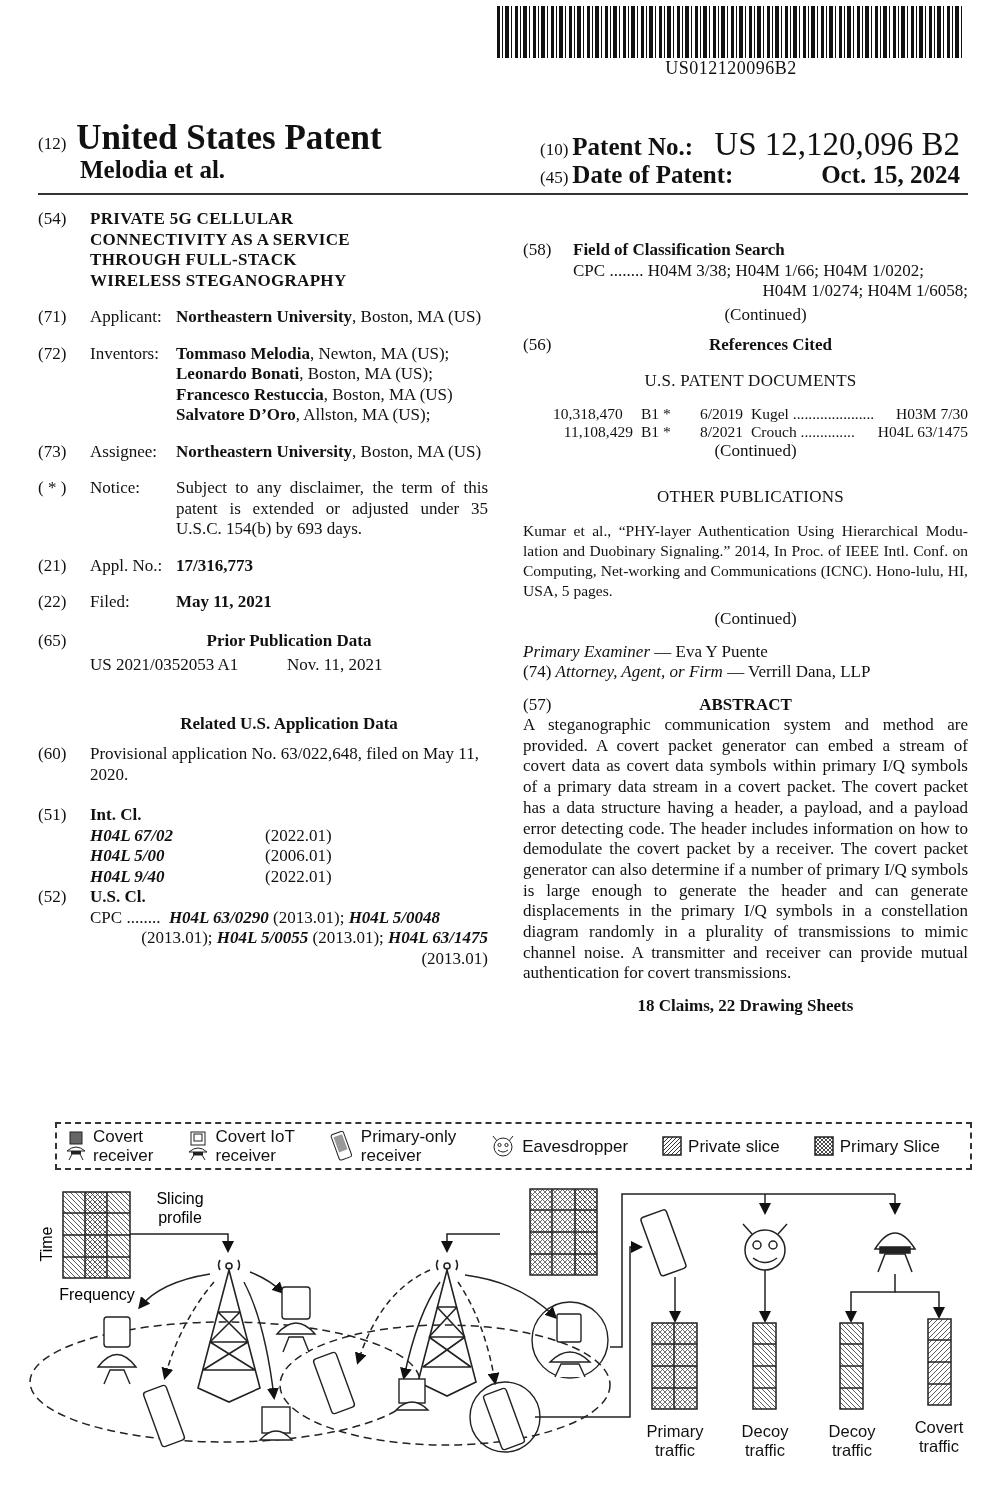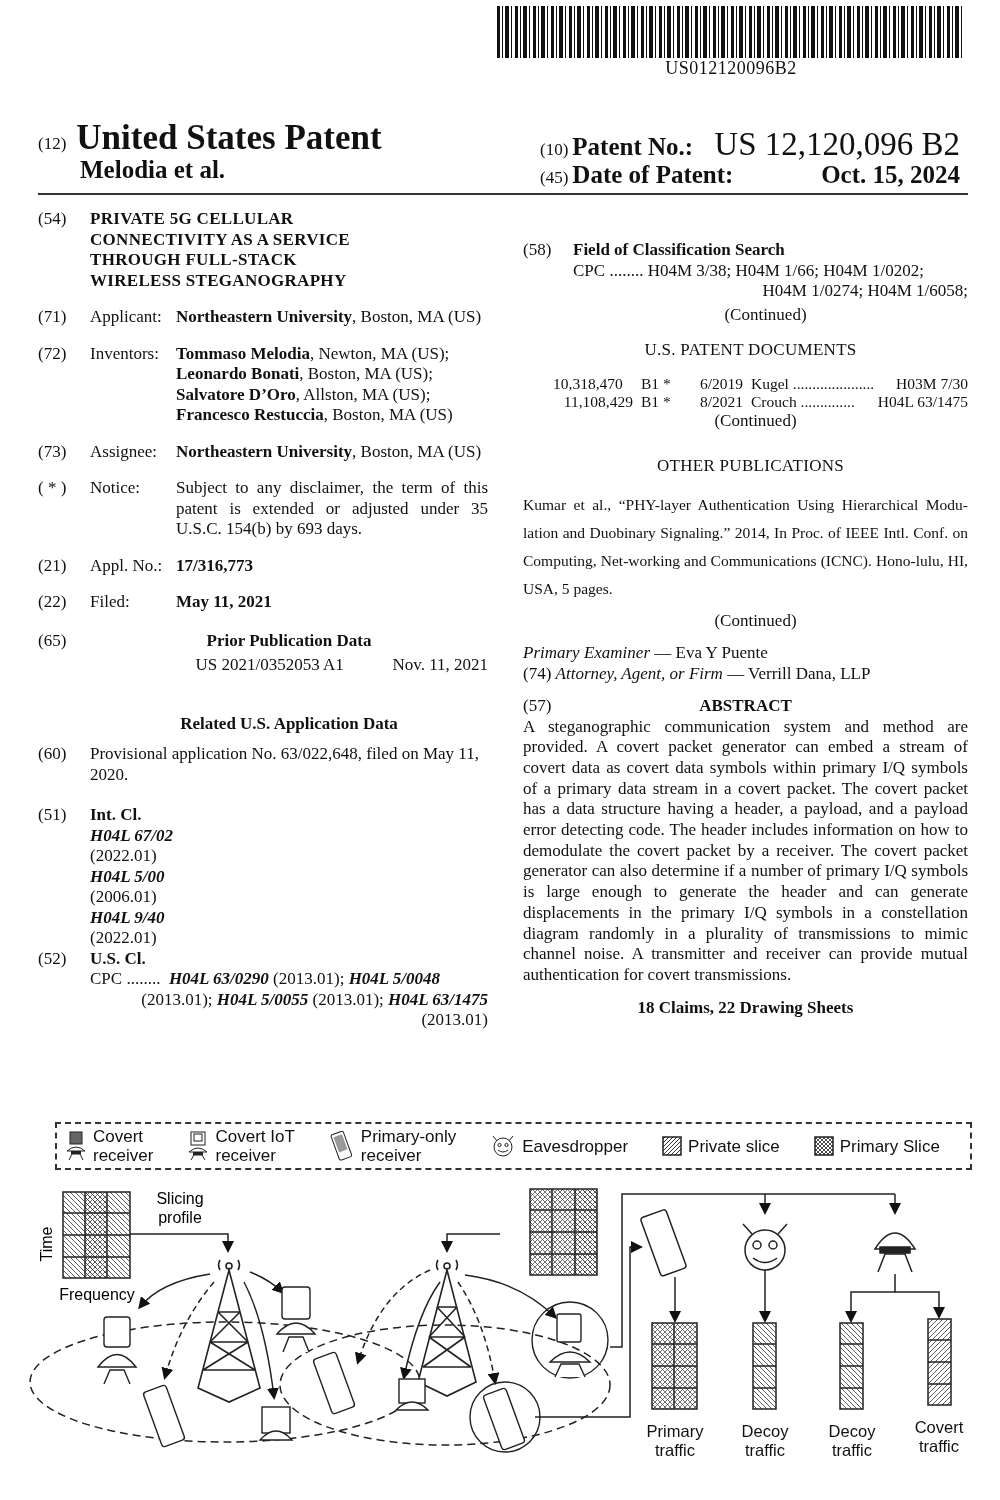--- a/index.html
+++ b/index.html
@@ -25,22 +25,22 @@
   .rcol{left:523px;top:240px;width:445px;}
   .entry{display:flex;margin-bottom:16px;}
   .num{width:52px;flex:none;}
   .lbl{width:86px;flex:none;}
   .body{flex:1;}
   .bold{font-weight:bold;}
   .ital{font-style:italic;}
   .center{text-align:center;}
   .just{text-align:justify;}
   .right{text-align:right;}
-  .indent{padding-left:52px;justify-content:flex-end;}
-  .cls-row{display:flex;flex-direction:column;}
+  .indent{padding-left:52px;}
+  .cls-row{display:flex;}
   .cls-row .c1{width:175px;font-weight:bold;font-style:italic;}
   .ref-row{display:flex;font-size:15.5px;line-height:18px;}
   .ref-row span{white-space:pre;}
   .upper{letter-spacing:0.3px;}
   .figure{left:55px;top:1122px;width:915px;height:375px;}
   .legend{position:absolute;left:0;top:0;width:913px;height:44px;border:2px dashed #333;
     display:flex;align-items:center;font-family:"Liberation Sans","DejaVu Sans",sans-serif;font-size:17px;line-height:19px;}
   .leg-item{display:flex;align-items:center;margin-left:14px;margin-right:14px;}
   .leg-icon{width:22px;height:30px;margin-right:6px;}
   .sans{font-family:"Liberation Sans","DejaVu Sans",sans-serif;}
@@ -86,22 +86,22 @@
     <span class="lbl">Applicant:</span>
     <span class="body"><b>Northeastern University</b><span>, Boston, MA (US)</span></span>
   </div>
 
   <div class="entry">
     <span class="num">(72)</span>
     <span class="lbl">Inventors:</span>
     <span class="body">
       <div><b>Tommaso Melodia</b><span>, Newton, MA (US);</span></div>
       <div><b>Leonardo Bonati</b><span>, Boston, MA (US);</span></div>
+      <div><b>Francesco Restuccia</b><span>, Boston, MA (US)</span></div>
       <div><b>Salvatore D’Oro</b><span>, Allston, MA (US);</span></div>
-      <div><b>Francesco Restuccia</b><span>, Boston, MA (US)</span></div>
     </span>
   </div>
 
   <div class="entry">
     <span class="num">(73)</span>
     <span class="lbl">Assignee:</span>
     <span class="body"><b>Northeastern University</b><span>, Boston, MA (US)</span></span>
   </div>
 
   <div class="entry">
@@ -171,41 +171,45 @@
 
 <div class="abs col rcol">
   <div style="display:flex">
     <span style="width:50px">(58)</span>
     <span class="bold">Field of Classification Search</span>
   </div>
   <div style="padding-left:50px">CPC ........ H04M 3/38; H04M 1/66; H04M 1/0202;</div>
   <div class="right">H04M 1/0274; H04M 1/6058;</div>
   <div class="center" style="padding-left:40px;margin-top:3px">(Continued)</div>
 
+  <div style="display:flex;margin-top:10px">
+    <span style="width:50px">(56)</span>
+    <span class="bold center" style="flex:1">References Cited</span>
+  </div>
   <div class="center upper" style="margin-top:15px;margin-bottom:14px;padding-left:10px">U.S. PATENT DOCUMENTS</div>
   <div class="ref-row" style="padding-left:30px">
     <span style="width:80px;text-align:left">10,318,470</span>
     <span style="width:50px;padding-left:8px">B1 *</span>
     <span style="width:52px;text-align:right">6/2019</span>
     <span style="padding-left:8px">Kugel</span>
     <span style="flex:1;overflow:hidden"> ..................... </span>
     <span>H03M 7/30</span>
   </div>
   <div class="ref-row" style="padding-left:30px">
     <span style="width:80px;text-align:right">11,108,429</span>
     <span style="width:50px;padding-left:8px">B1 *</span>
     <span style="width:52px;text-align:right">8/2021</span>
     <span style="padding-left:8px">Crouch</span>
     <span style="flex:1;overflow:hidden"> .............. </span>
     <span>H04L 63/1475</span>
   </div>
   <div class="center" style="padding-left:20px">(Continued)</div>
 
   <div class="center upper" style="margin-top:25px;margin-bottom:14px;padding-left:10px">OTHER PUBLICATIONS</div>
-  <div class="just" style="font-size:15.5px;line-height:28px">Kumar et al., “PHY-layer Authentication Using Hierarchical Modu-lation and Duobinary Signaling.” 2014, In Proc. of IEEE Intl. Conf. on Computing, Net-working and Communications (ICNC). Hono-lulu, HI, USA, 5 pages.</div>
+  <div class="just" style="font-size:15.5px;line-height:20px">Kumar et al., “PHY-layer Authentication Using Hierarchical Modu-lation and Duobinary Signaling.” 2014, In Proc. of IEEE Intl. Conf. on Computing, Net-working and Communications (ICNC). Hono-lulu, HI, USA, 5 pages.</div>
   <div class="center" style="margin-top:8px;padding-left:20px">(Continued)</div>
 
   <div style="margin-top:12px">
     <span class="ital">Primary Examiner</span><span> — </span><span>Eva Y Puente</span>
   </div>
   <div>
     <span>(74)</span>
     <span class="ital">Attorney, Agent, or Firm</span><span> — </span><span>Verrill Dana, LLP</span>
   </div>
 

